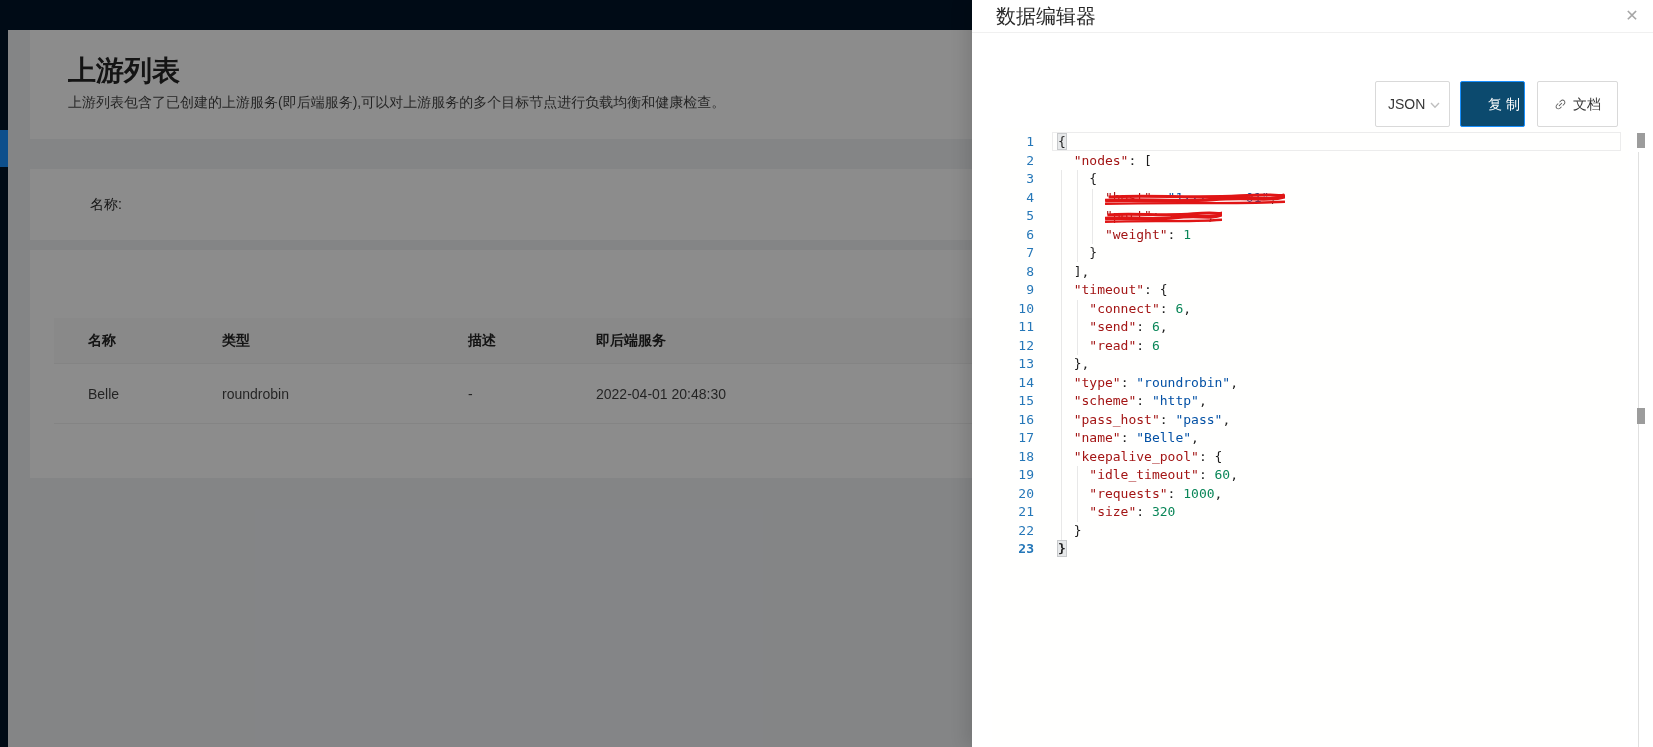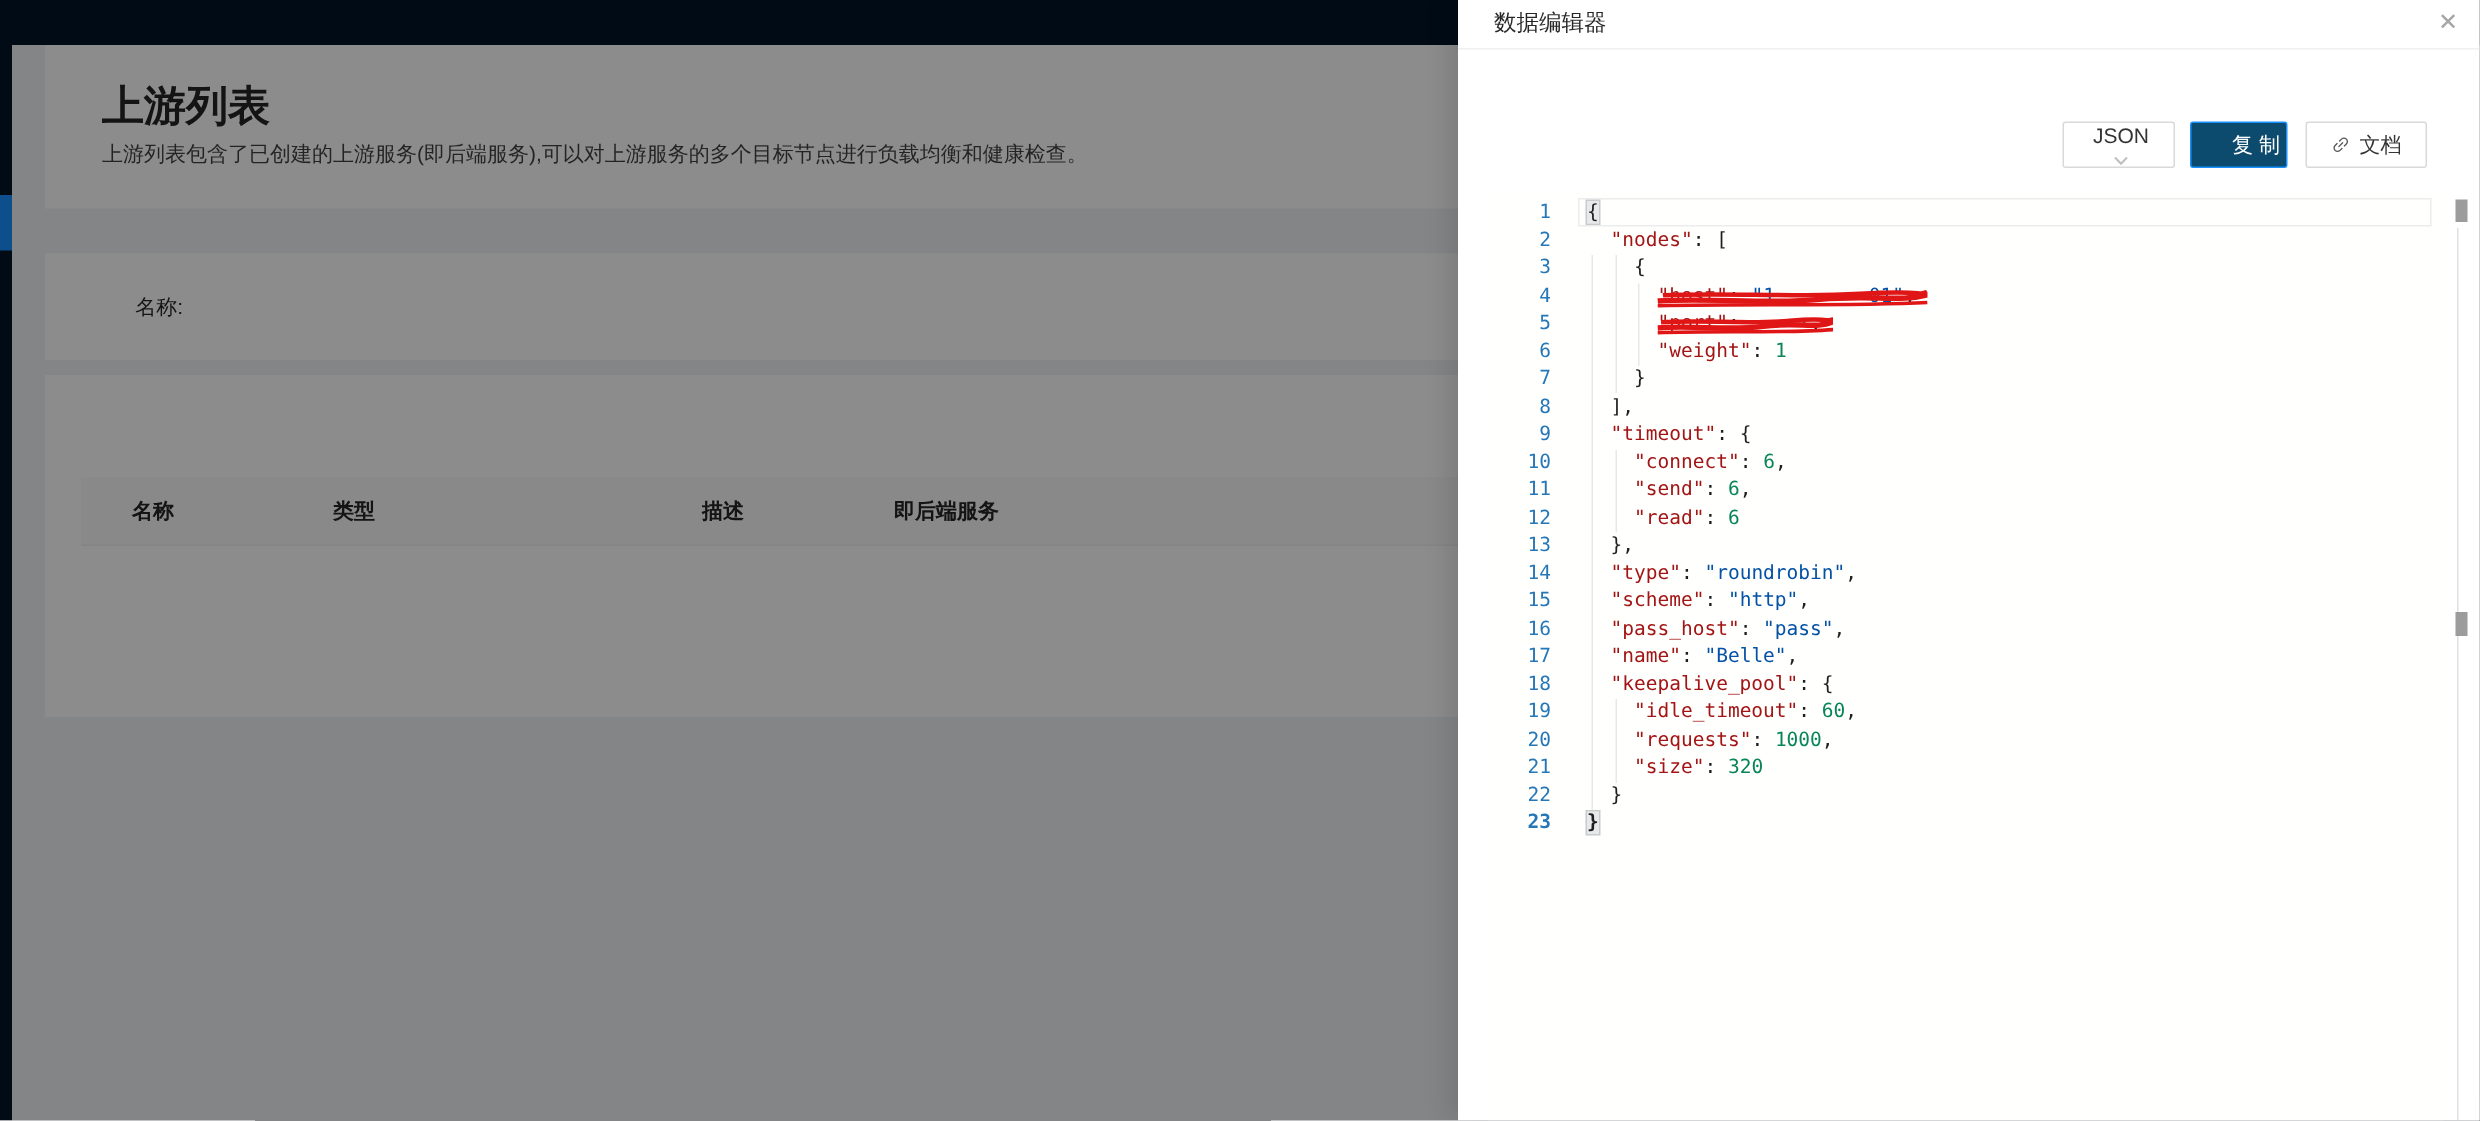--- a/index.html
+++ b/index.html
@@ -23,24 +23,24 @@
   .thead { position:absolute; left:24px; right:10px; top:68px; height:46px; background:#fafafa; border-bottom:1px solid #f0f0f0; }
   .trow  { position:absolute; left:24px; right:10px; top:114px; height:60px; border-bottom:1px solid #f0f0f0; background:#fff; }
   .th, .td { position:absolute; font-size:14px; top:50%; transform:translateY(-50%); white-space:nowrap; }
   .th { color:#262626; font-weight:bold; }
   .td { color:rgba(0,0,0,.75); }
   .mask { position:absolute; left:0; top:0; width:972px; height:747px; background:rgba(0,0,0,.45); }
 
   
   .drawer { position:absolute; left:972px; top:0; width:681px; height:747px; background:#fff; box-shadow:-6px 0 16px rgba(0,0,0,.12); }
   .drawer-header { position:absolute; left:0; top:0; right:0; height:33px; border-bottom:1px solid #f0f0f0; background:#fff; }
-  .drawer-title { position:absolute; left:24px; top:0; line-height:32px; font-size:15px; font-weight:500; color:rgba(0,0,0,.85); }
+  .drawer-title { position:absolute; left:24px; top:0; line-height:32px; font-size:20px; font-weight:500; color:rgba(0,0,0,.85); }
   .drawer-close { position:absolute; right:6px; top:0; width:30px; height:32px; border:none; background:transparent; color:#a6a6a6; font-size:16px; line-height:32px; text-align:center; cursor:pointer; }
 
-  .toolbar-btn { position:absolute; top:81px; height:31px; border-radius:2px; font-size:14px; font-family:"Liberation Sans",sans-serif; cursor:pointer;flex-direction:column; }
+  .toolbar-btn { position:absolute; top:81px; height:46px; border-radius:2px; font-size:14px; font-family:"Liberation Sans",sans-serif; cursor:pointer; }
   .format-select { left:403px; width:75px; border:1px solid #d9d9d9; background:#fff; color:rgba(0,0,0,.8); display:flex; align-items:center; justify-content:space-between; padding:0 9px 0 12px; }
   .copy-btn { left:488px; width:65px; border:1px solid #1890ff; background:#0c4a6e; color:#fff; letter-spacing:4px; text-align:right; line-height:29px; }
   .doc-btn { left:565px; width:81px; border:1px solid #d9d9d9; background:#fff; color:rgba(0,0,0,.8); line-height:29px; text-align:center; }
   .doc-btn svg { vertical-align:-2px; margin-right:6px; }
 
   
   .editor { position:absolute; left:20px; top:128px; width:637px; height:619px; background:#fffffe; font-family:"DejaVu Sans Mono", monospace; font-size:13px; }
   .cur-line { position:absolute; left:60px; top:4px; width:569px; height:19px; border:1px solid #ececec; }
   .guide { position:absolute; width:1px; background:#e8e8e8; }
   .code-row { position:absolute; left:0; width:637px; height:19px; line-height:18.5px; white-space:pre; }
@@ -74,20 +74,26 @@
     <div class="card filter-card">
       <label class="filter-label">名称:</label>
     </div>
 
     <div class="card table-card">
       <div class="thead" id="thead">
           <span class="th" style="left: 34px;">名称</span>
           <span class="th" style="left: 168px;">类型</span>
           <span class="th" style="left: 414px;">描述</span>
           <span class="th" style="left: 542px;">即后端服务</span>
+        </div>
+      <div class="trow" id="trow">
+          <span class="td" style="left: 34px;">Belle</span>
+          <span class="td" style="left: 168px;">roundrobin</span>
+          <span class="td" style="left: 414px;">-</span>
+          <span class="td" style="left: 542px;">2022-04-01 20:48:30</span>
         </div>
     </div>
 
     <div class="mask"></div>
   </div>
 
   <div class="drawer">
     <div class="drawer-header">
       <span class="drawer-title">数据编辑器</span>
       <button class="drawer-close">✕</button>

